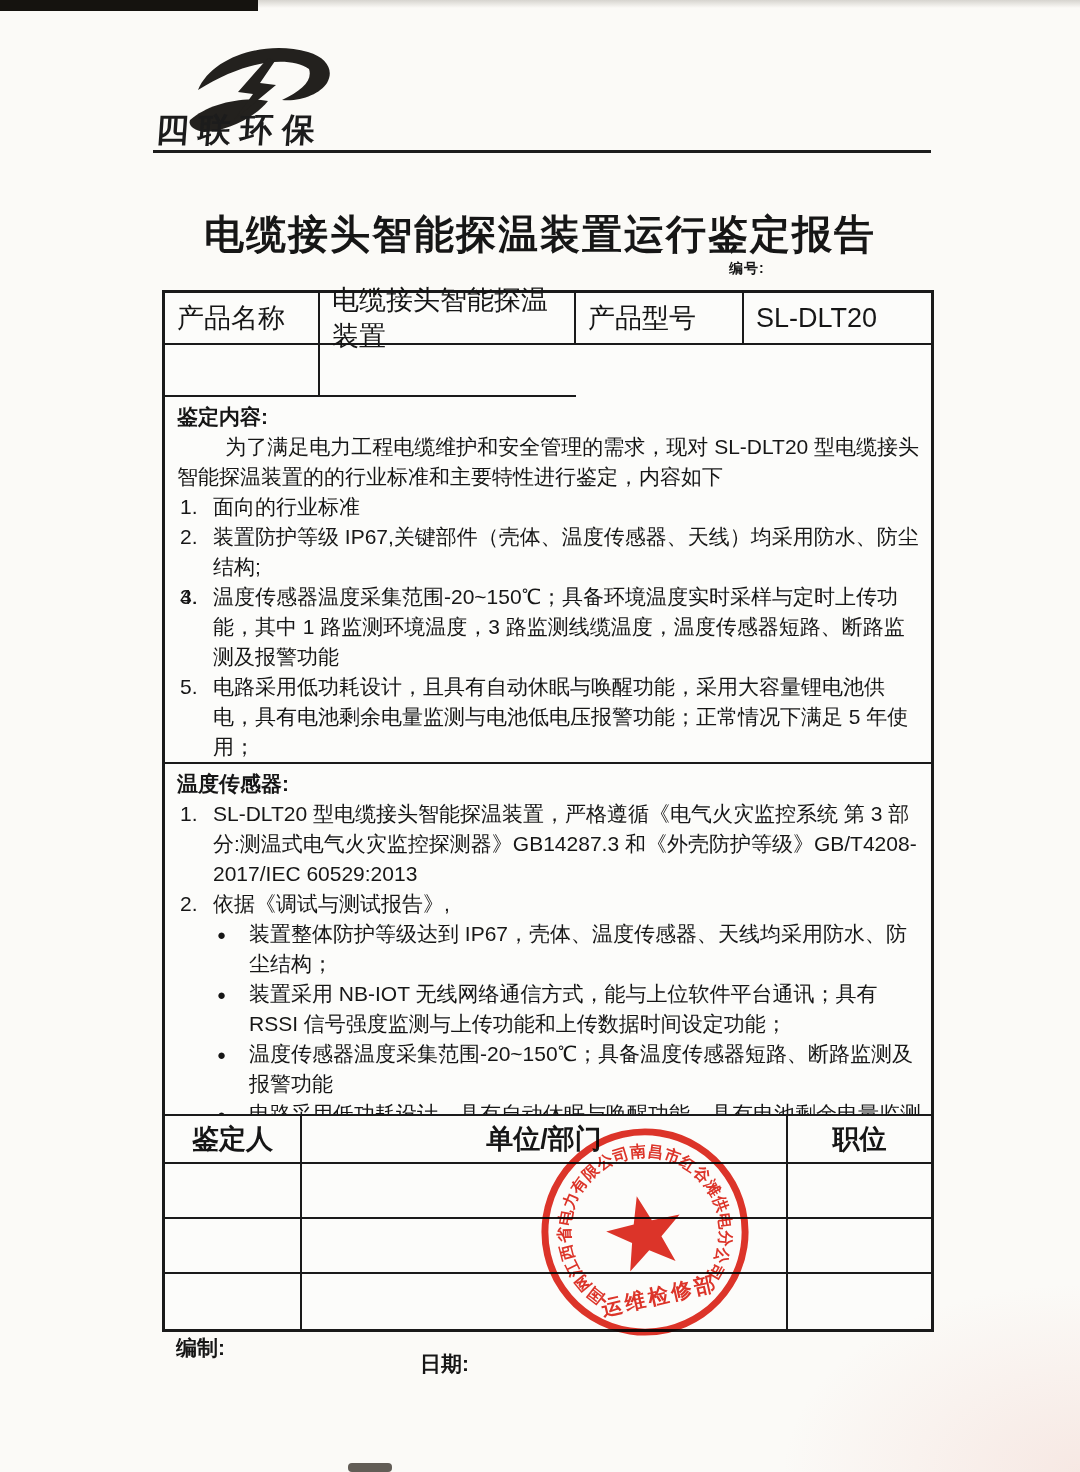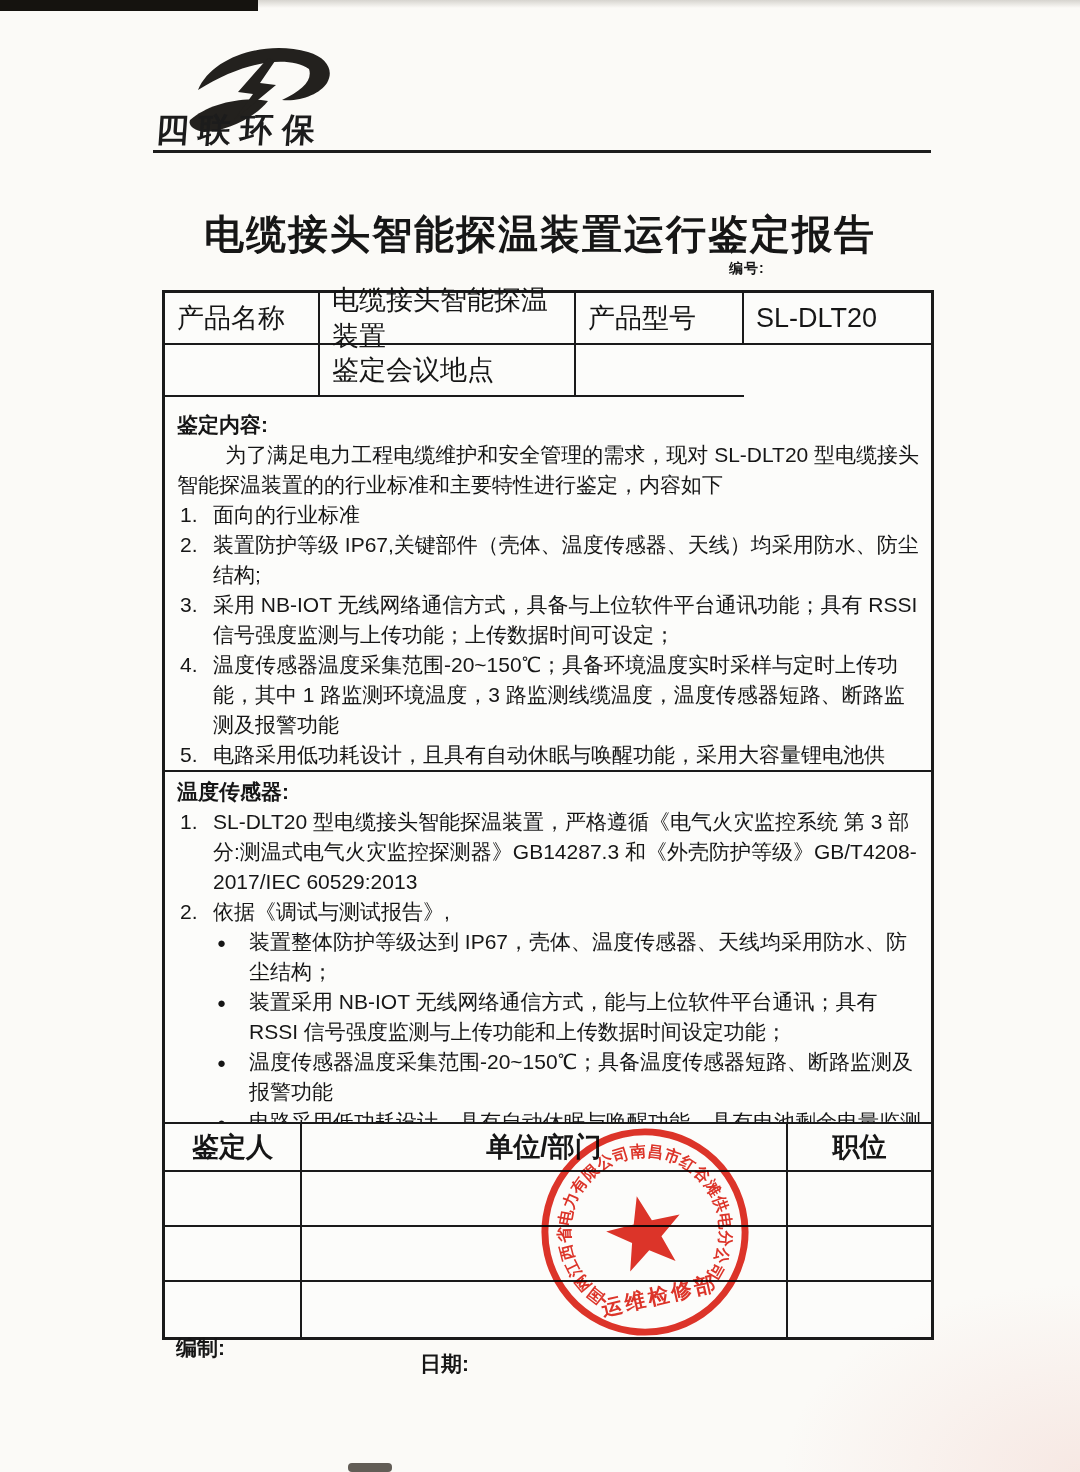--- a/index.html
+++ b/index.html
@@ -35,21 +35,21 @@
   .cell{box-sizing:border-box;border-right:2px solid #1a1a1a;border-bottom:2px solid #1a1a1a;
     display:flex;align-items:center;padding:0 12px;font-size:27px;}
   .cell.last{border-right:none;text-align:right;}
   .cell.center{justify-content:center;}
   .h52{height:52px;}
   .h48{height:48px;font-weight:bold;}
   .h55{height:55px;}
 
   .bigcell{box-sizing:border-box;border-bottom:2px solid #1a1a1a;
     padding:5px 10px 0 12px;font-size:21px;line-height:30px;overflow:hidden;}
-  .content-cell{height:367px;margin-top:8px;}
+  .content-cell{height:367px;}
   .conclusion-cell{height:352px;}
   .sec-head{font-weight:bold;}
   .intro{text-indent:2.3em;}
   .item{position:relative;padding-left:36px;}
   .item .num{position:absolute;left:3px;top:0;}
   .bullet{position:relative;padding-left:72px;}
   .bullet .mark{position:absolute;left:40px;top:1px;font-size:15px;}
 
   .footer-labels{position:absolute;left:0;top:1334px;width:1080px;font-size:21px;font-weight:bold;}
   .footer-labels .prep{position:absolute;left:176px;top:0;}
@@ -81,38 +81,36 @@
 
 <div class="report-table">
 
   <div class="grid info-grid">
     <div class="cell h52">产品名称</div>
     <div class="cell h52">电缆接头智能探温装置</div>
     <div class="cell h52">产品型号</div>
     <div class="cell h52 last">SL-DLT20</div>
 
     <div class="cell h52"></div>
-    <div class="cell h52">鉴定会议地点</div>
     <div class="cell h52 last"></div>
   </div>
 
   <div class="bigcell content-cell">
     <div class="sec-head">鉴定内容:</div>
     <div class="intro">为了满足电力工程电缆维护和安全管理的需求，现对 SL-DLT20 型电缆接头智能探温装置的的行业标准和主要特性进行鉴定，内容如下</div>
     <div class="item">
       <span class="num">1.</span>
       <span>面向的行业标准</span>
     </div>
     <div class="item">
       <span class="num">2.</span>
       <span>装置防护等级 IP67,关键部件（壳体、温度传感器、天线）均采用防水、防尘结构;</span>
     </div>
     <div class="item">
       <span class="num">3.</span>
-      <span>采用 NB-IOT 无线网络通信方式，具备与上位软件平台通讯功能；具有 RSSI 信号强度监测与上传功能；上传数据时间可设定；</span>
     </div>
     <div class="item">
       <span class="num">4.</span>
       <span>温度传感器温度采集范围-20~150℃；具备环境温度实时采样与定时上传功能，其中 1 路监测环境温度，3 路监测线缆温度，温度传感器短路、断路监测及报警功能</span>
     </div>
     <div class="item">
       <span class="num">5.</span>
       <span>电路采用低功耗设计，且具有自动休眠与唤醒功能，采用大容量锂电池供电，具有电池剩余电量监测与电池低电压报警功能；正常情况下满足 5 年使用；</span>
     </div>
   </div>

